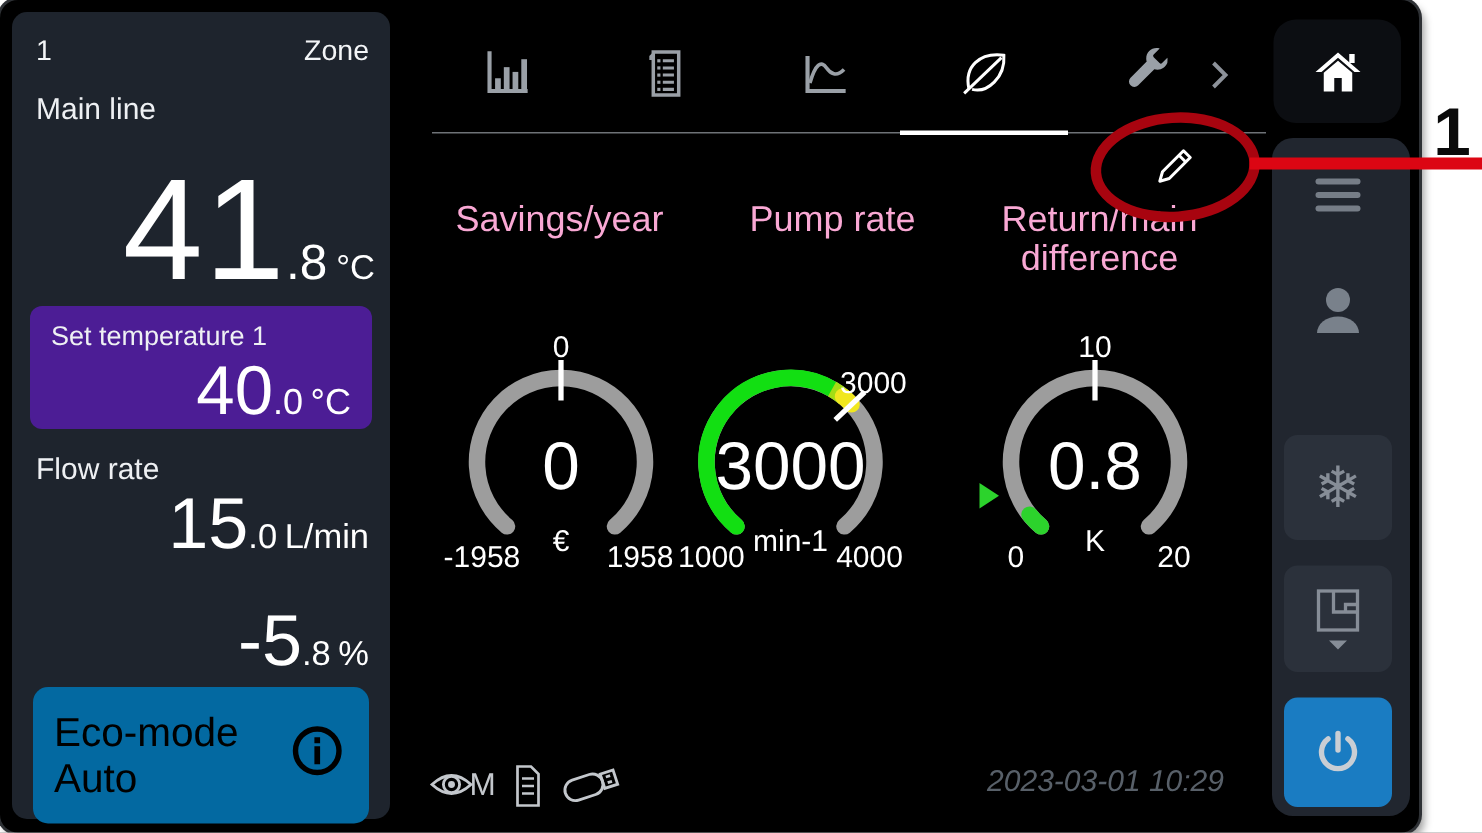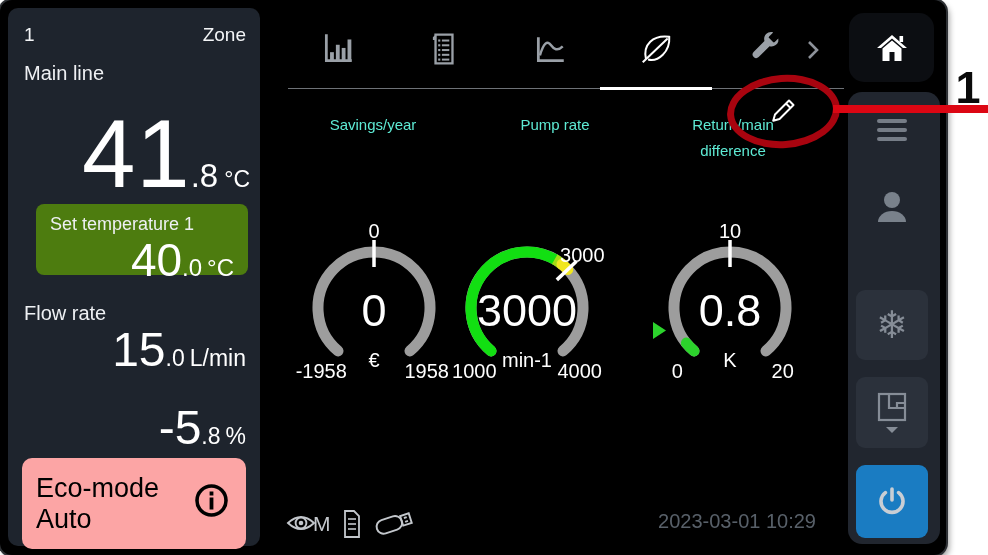--- a/index.html
+++ b/index.html
@@ -12,22 +12,22 @@
   
   .zone-panel { position:absolute; left:8px; top:8px; width:252px; height:538px;
                 background:#1e242d; border-radius:10px; color:#fff; }
   .zp-head { position:absolute; left:16px; right:14px; top:16px; display:flex; justify-content:space-between;
              font-size:19px; color:#f3f5f7; }
   .zp-mainline-label { position:absolute; left:16px; top:54px; font-size:20px; color:#eef0f3; }
   .zp-bigvalue { position:absolute; left:0; right:10px; top:78px; text-align:right; white-space:nowrap;margin-top:20px; }
   .zp-bigvalue .big { font-size:96px; line-height:1; letter-spacing:1px; }
   .zp-bigvalue .dec { font-size:33px; }
   .zp-bigvalue .unit { font-size:23px; margin-left:6px; }
-  .zp-card { position:absolute; left:12px; right:12px; top:196px; height:71px;
-             background:#4d7c0f; border-radius:8px; padding:10px 14px;margin-left:16px; }
+  .zp-card { position:absolute; left:12px; right:12px; top:196px; height:82px;
+             background:#4c1d95; border-radius:8px; padding:10px 14px; }
   .zp-card .lbl { font-size:18px; color:#eef0f3; }
   .zp-card .val { text-align:right; margin-top:2px; white-space:nowrap; }
   .zp-card .val .big { font-size:46px; line-height:1; }
   .zp-card .val .dec { font-size:24px; }
   .zp-card .val .unit { font-size:24px; margin-left:5px; }
   .zp-row-label { position:absolute; left:16px; font-size:20px; color:#eef0f3; }
   .zp-row-value { position:absolute; right:14px; text-align:right; white-space:nowrap; }
   .zp-row-value .big { font-size:48px; line-height:1; }
   .zp-row-value .dec { font-size:23px; }
   .zp-row-value .unit { font-size:23px; margin-left:5px; }
@@ -38,29 +38,29 @@
   
   .tab { position:absolute; top:31px; width:36px; height:36px; cursor:pointer; }
   .tab svg { width:36px; height:36px; }
   .tab-underline { position:absolute; left:288px; top:88px; width:556px; height:1px; background:#6e7277; }
   .tab-underline-active { position:absolute; left:600px; top:87px; width:112px; height:3px; background:#fff; }
   .chevron-more { position:absolute; left:804px; top:38px; width:18px; height:24px; cursor:pointer; }
 
   .edit-btn { position:absolute; left:765px; top:90px; width:38px; height:38px; cursor:pointer; }
 
   
-  .gauge-title { position:absolute; top:112px; text-align:center; color:#5eead4; font-size:15px; line-height:26px; }
+  .gauge-title { position:absolute; top:134px; text-align:center; color:#f9a8d4; font-size:24px; line-height:26px; }
   .gauge { position:absolute; top:220px; width:170px; height:175px; }
   .gauge svg { overflow:visible; }
   svg text { font-family:"Liberation Sans",sans-serif; fill:#fff; }
 
   
   .status-icon { position:absolute; }
   .mode-letter { position:absolute; left:313px; top:512px; font-size:21px; color:#c3c7cc; }
-  .datetime { position:absolute; left:640px; top:510px; width:176px; text-align:right; font-size:20px; color:#586069; }
+  .datetime { position:absolute; left:640px; top:510px; width:176px; text-align:right; font-size:20px; color:#586069;font-style:italic; }
 
   
   .home-tile { position:absolute; left:849px; top:13px; width:85px; height:69px; background:#0c0e12;
                border-radius:15px; display:flex; align-items:center; justify-content:center; cursor:pointer; }
   .side-panel { position:absolute; left:848px; top:92px; width:92px; height:452px; background:#21262f; border-radius:14px; }
   .hamburger { position:absolute; left:29px; top:27px; width:30px; height:24px; cursor:pointer; }
   .hamburger i { display:block; width:30px; height:4px; border-radius:2px; background:#767d87; margin-bottom:5px; }
   .user-btn { position:absolute; left:24px; top:96px; width:40px; height:40px; cursor:pointer; }
   .side-tile { position:absolute; left:8px; width:72px; border-radius:9px; background:#2b313b;
                display:flex; align-items:center; justify-content:center; cursor:pointer; }
@@ -100,21 +100,21 @@
 
       <div class="zp-row-label" style="top:294px">Flow rate</div>
       <div class="zp-row-value" style="top:318px">
         <span class="big">15</span><span class="dec">.0</span><span class="unit">L/min</span>
       </div>
 
       <div class="zp-row-value" style="top:396px">
         <span class="big">-5</span><span class="dec">.8</span><span class="unit">%</span>
       </div>
 
-      <div class="eco-btn" id="eco-btn" style="background: #fca5a5;">
+      <div class="eco-btn" id="eco-btn" style="background: #0369a1;">
         <span>Eco-mode Auto</span>
         <span>
           <svg width="37" height="37" viewBox="0 0 37 37">
             <circle cx="18.5" cy="18.5" r="14.5" fill="none" stroke="#000" stroke-width="3.6"></circle>
             <rect x="16.6" y="9.5" width="3.8" height="4" fill="#000"></rect>
             <rect x="16.6" y="15.5" width="3.8" height="12" fill="#000"></rect>
           </svg>
         </span>
       </div>
     </div>

